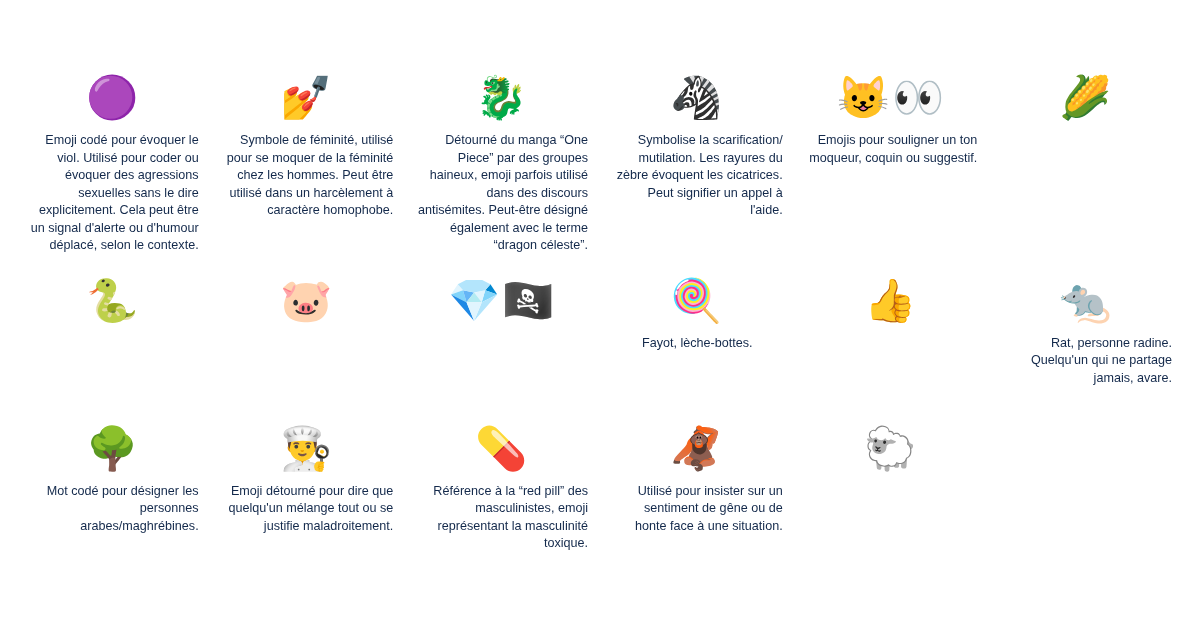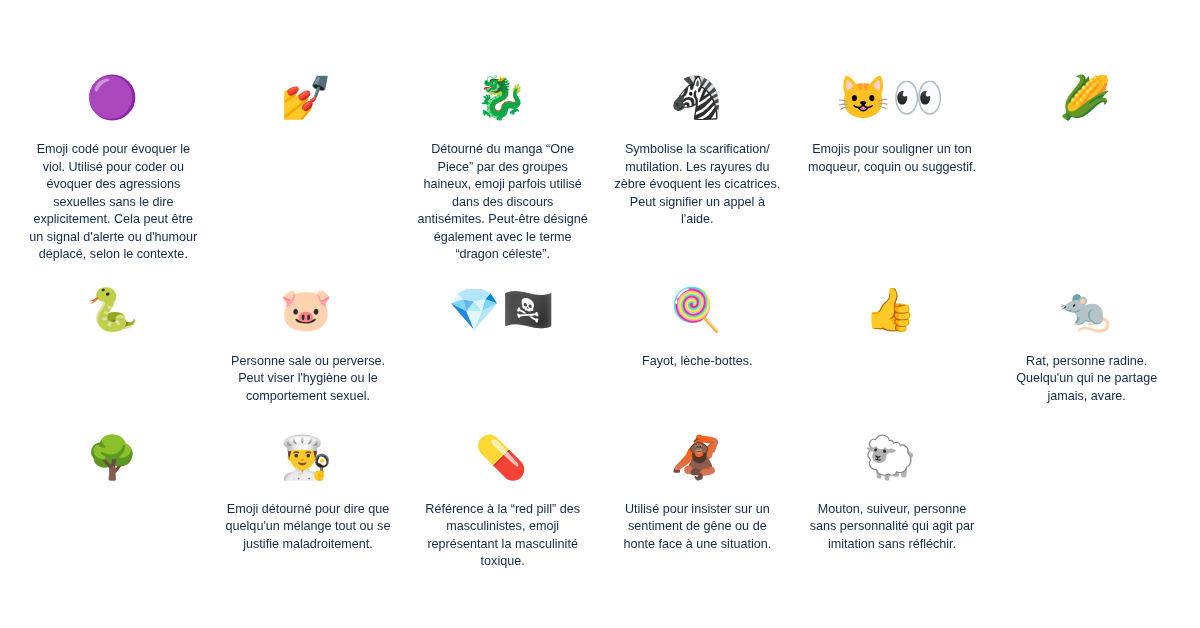--- a/index.html
+++ b/index.html
@@ -42,22 +42,23 @@
     display: flex;
     align-items: center;
     justify-content: center;
     letter-spacing: 2px;
     user-select: none;
   }
   .caption {
     font-size: 12.6px;
     line-height: 17.5px;
     color: #13294b;
-    margin-top: 15px;
+    margin-top: 6px;
     max-width: 190px;
+    text-align: right;
   }
   .row-block {
     margin-bottom: 16px;
   }
   .r1 .cell { min-height: 176px; }
   .r2 .cell { min-height: 132px; }
   .r3 .cell { min-height: 132px; }
   .r2 .emoji, .r3 .emoji { margin-top: 2px; }
 </style>
 </head>
@@ -66,20 +67,21 @@
 <div class="sheet">
 
   <div class="row-block r1">
     <div class="grid">
       <div class="cell">
         <div class="emoji">🟣</div>
         <div class="caption">Emoji codé pour évoquer le viol. Utilisé pour coder ou évoquer des agressions sexuelles sans le dire explicitement. Cela peut être un signal d'alerte ou d'humour déplacé, selon le contexte.</div>
       </div>
       <div class="cell">
         <div class="emoji">💅</div>
+        <div class="caption">Symbole de féminité, utilisé pour se moquer de la féminité chez les hommes. Peut être utilisé dans un harcèlement à caractère homophobe.</div>
       </div>
       <div class="cell">
         <div class="emoji">🐉</div>
         <div class="caption">Détourné du manga “One Piece” par des groupes haineux, emoji parfois utilisé dans des discours antisémites. Peut-être désigné également avec le terme “dragon céleste”.</div>
       </div>
       <div class="cell">
         <div class="emoji">🦓</div>
         <div class="caption">Symbolise la scarification/ mutilation. Les rayures du zèbre évoquent les cicatrices. Peut signifier un appel à l'aide.</div>
       </div>
       <div class="cell">
@@ -92,21 +94,20 @@
     </div>
   </div>
 
   <div class="row-block r2">
     <div class="grid">
       <div class="cell">
         <div class="emoji">🐍</div>
       </div>
       <div class="cell">
         <div class="emoji">🐷</div>
-        <div class="caption">Personne sale ou perverse. Peut viser l'hygiène ou le comportement sexuel.</div>
       </div>
       <div class="cell">
         <div class="emoji">💎🏴‍☠️</div>
       </div>
       <div class="cell">
         <div class="emoji">🍭</div>
         <div class="caption">Fayot, lèche-bottes.</div>
       </div>
       <div class="cell">
         <div class="emoji">👍</div>
@@ -115,36 +116,36 @@
         <div class="emoji">🐀</div>
         <div class="caption">Rat, personne radine. Quelqu'un qui ne partage jamais, avare.</div>
       </div>
     </div>
   </div>
 
   <div class="row-block r3">
     <div class="grid">
       <div class="cell">
         <div class="emoji">🌳</div>
+        <div class="caption">Mot codé pour désigner les personnes arabes/maghrébines.</div>
       </div>
       <div class="cell">
         <div class="emoji">👨‍🍳</div>
         <div class="caption">Emoji détourné pour dire que quelqu'un mélange tout ou se justifie maladroitement.</div>
       </div>
       <div class="cell">
         <div class="emoji">💊</div>
         <div class="caption">Référence à la “red pill” des masculinistes, emoji représentant la masculinité toxique.</div>
       </div>
       <div class="cell">
         <div class="emoji">🦧</div>
         <div class="caption">Utilisé pour insister sur un sentiment de gêne ou de honte face à une situation.</div>
       </div>
       <div class="cell">
         <div class="emoji">🐑</div>
-        <div class="caption">Mouton, suiveur, personne sans personnalité qui agit par imitation sans réfléchir.</div>
       </div>
       <div class="cell">
         <div class="emoji"></div>
         <div class="caption"></div>
       </div>
     </div>
   </div>
 
 </div>
 

